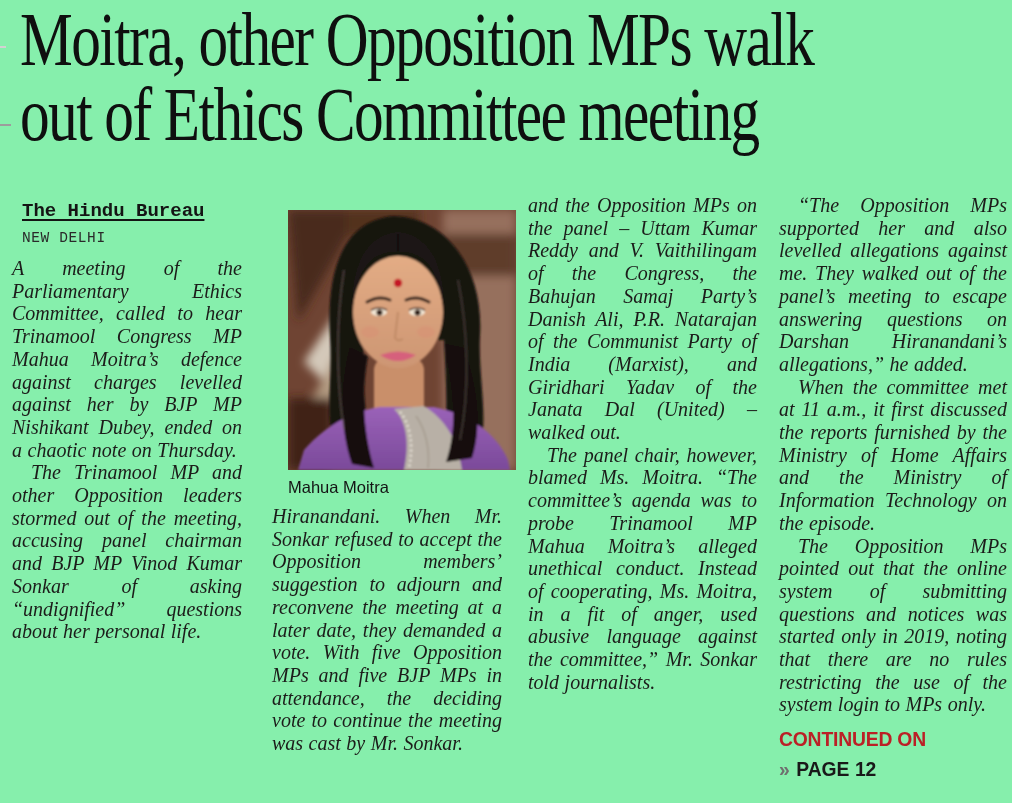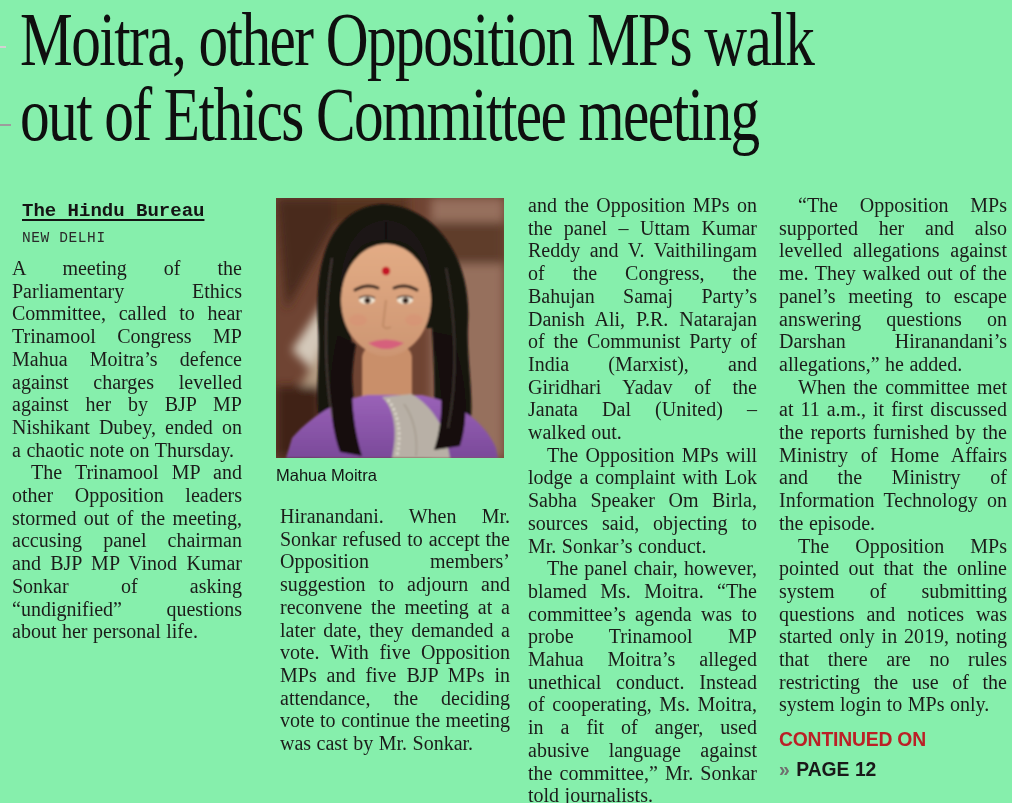--- a/index.html
+++ b/index.html
@@ -26,29 +26,29 @@
     text-decoration:underline;text-underline-offset:3px;text-decoration-thickness:1.5px;
   }
   .byline .location{margin-top:8px;font-size:14.5px;letter-spacing:.6px;color:#2a2a2a;}
 
   
   .col{
     position:absolute;width:230px;font-size:20px;line-height:22.7px;
     text-align:justify;color:#1c1c1a;
     hyphens:auto;-webkit-hyphens:auto;word-spacing:.5px;
   }
-  .col p{margin:0;}
+  .col p{margin:0;font-style:italic;}
   .col p.indent{text-indent:19px;}
   .col1{left:12px;top:257px;}
-  .col2{left:280px;top:505px;}
+  .col2{left:272px;top:505px;}
   .col3{left:528px;top:194px;width:229px;}
   .col4{left:779px;top:194px;width:228px;}
 
   
-  .photo-block{position:absolute;left:272px;top:194px;width:254px;margin:4px;}
+  .photo-block{position:absolute;left:272px;top:194px;width:254px;margin:16px;}
   .photo-frame{display:block;width:228px;height:260px;}
   .photo-block figcaption{
     margin-top:8px;font-family:"Liberation Sans",sans-serif;
     font-size:16.5px;color:#141414;
   }
 
   
   .continued{position:absolute;left:779px;top:727px;font-family:"Liberation Sans",sans-serif;}
   .cont-label{
     font-weight:800;font-size:21px;letter-spacing:-.2px;color:#bb2026;
@@ -141,21 +141,20 @@
       </g>
     </svg>
     <figcaption>Mahua Moitra</figcaption>
   </figure>
 
   <div class="col col2">
       <p class="para" lang="en">Hiranandani. When Mr. Sonkar refused to accept the Opposition members’ suggestion to adjourn and reconvene the meeting at a later date, they demanded a vote. With five Opposition MPs and five BJP MPs in attendance, the deciding vote to continue the meeting was cast by Mr. Sonkar.</p>
     </div>
   <div class="col col3">
       <p class="para" lang="en">and the Opposition MPs on the panel – Uttam Kumar Reddy and V. Vaithilingam of the Congress, the Bahujan Samaj Party’s Danish Ali, P.R. Natarajan of the Communist Party of India (Marxist), and Giridhari Yadav of the Janata Dal (United) – walked out.</p>
-      <p class="para indent" lang="en">The Opposition MPs will lodge a complaint with Lok Sabha Speaker Om Birla, sources said, objecting to Mr. Sonkar’s conduct.</p>
       <p class="para indent" lang="en">The panel chair, however, blamed Ms. Moitra. “The committee’s agenda was to probe Trinamool MP Mahua Moitra’s alleged unethical conduct. Instead of cooperating, Ms. Moitra, in a fit of anger, used abusive language against the committee,” Mr. Sonkar told journalists.</p>
     </div>
   <div class="col col4">
       <p class="para indent" lang="en">“The Opposition MPs supported her and also levelled allegations against me. They walked out of the panel’s meeting to escape answering questions on Darshan Hiranandani’s allegations,” he added.</p>
       <p class="para indent" lang="en">When the committee met at 11 a.m., it first discussed the reports furnished by the Ministry of Home Affairs and the Ministry of Information Technology on the episode.</p>
       <p class="para indent" lang="en">The Opposition MPs pointed out that the online system of submitting questions and notices was started only in 2019, noting that there are no rules restricting the use of the system login to MPs only.</p>
     </div>
 
   <div class="continued">
     <div class="cont-label">CONTINUED ON</div>

